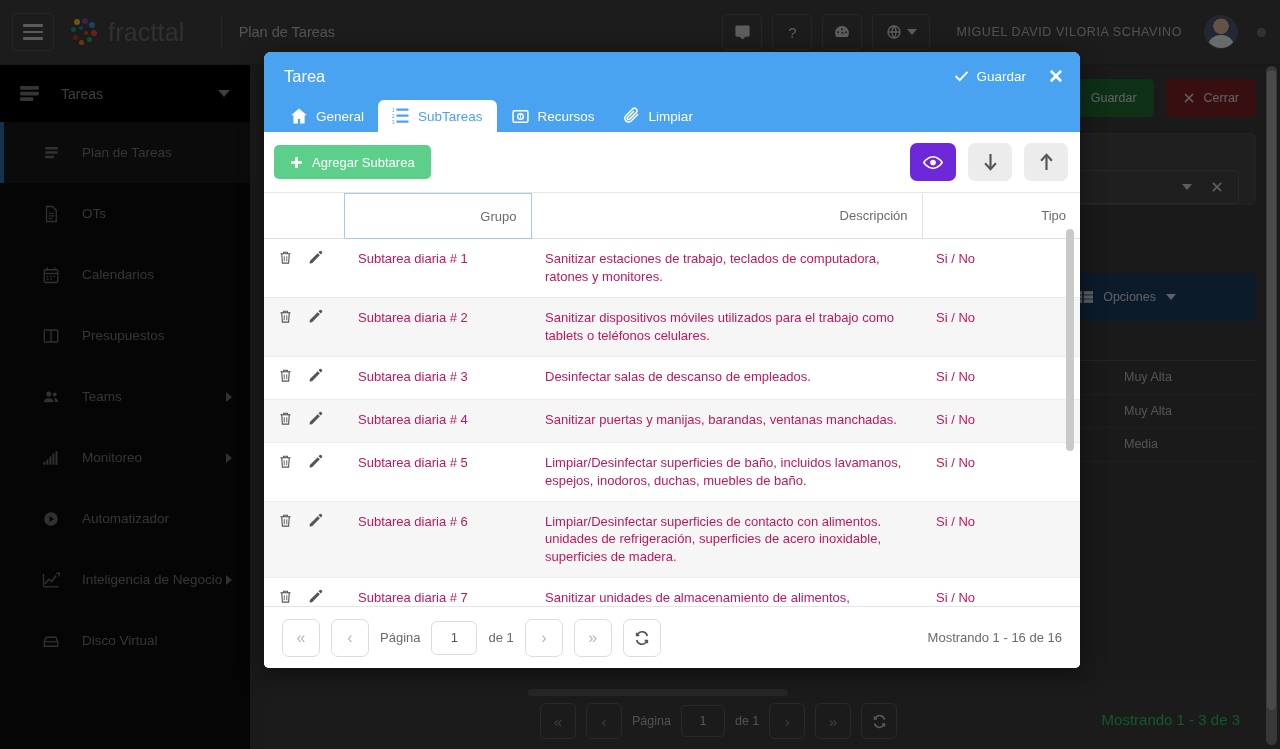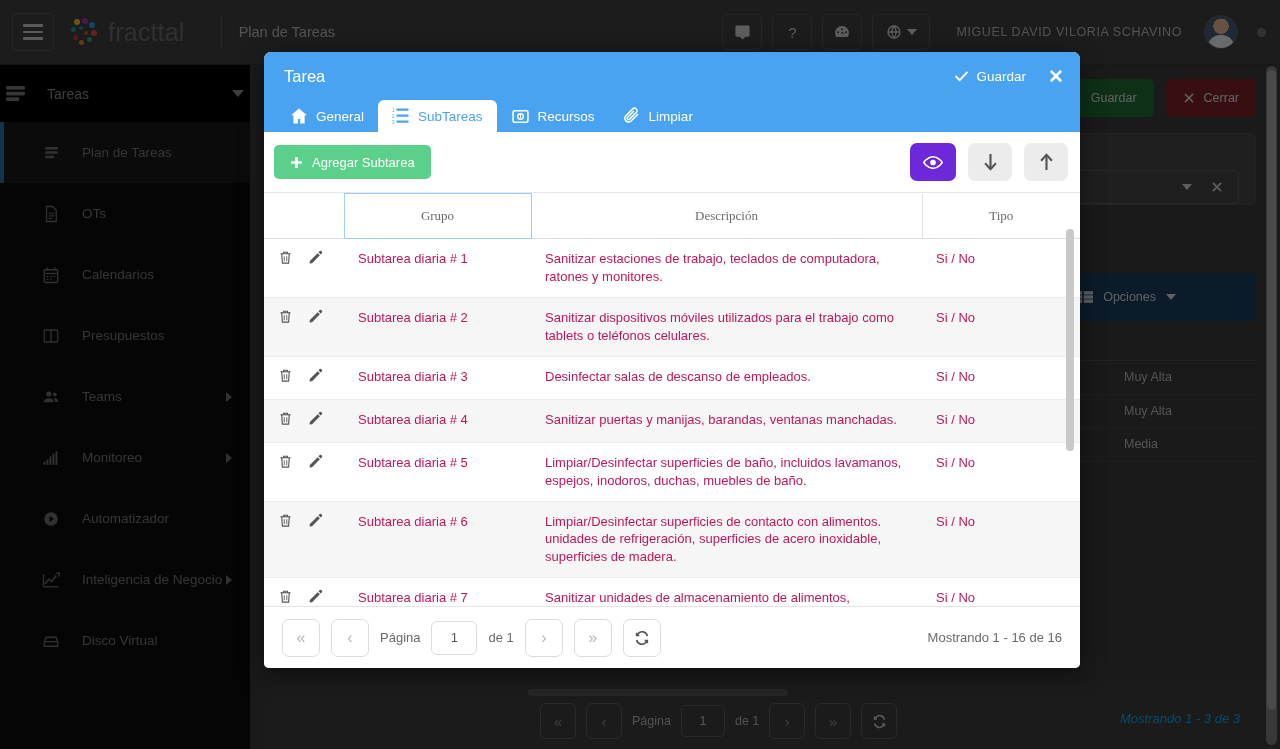--- a/index.html
+++ b/index.html
@@ -52,21 +52,21 @@
   }
   .avatar::after{content:"";position:absolute;left:50%;top:58%;transform:translateX(-50%);width:26px;height:20px;background:#e8eaee;border-radius:12px 12px 0 0;}
   .status-dot{ width:9px;height:9px;border-radius:50%;background:#6e6e6e;margin-left:9px;}
 
   
   .sidebar {
     position:absolute; top:65px; left:0; width:250px; bottom:0;
     background:#0d0d0d;
   }
   .side-head {
-    height:57px; display:flex; align-items:center; padding:0 6px; background:#000;
+    height:57px; display:flex; align-items:center; padding:0 20px; background:#000;
     position:relative;
   }
   .side-head .lbl { color:#8a8a8a; font-size:14px; margin-left:22px; }
   .side-head .chev { margin-left:auto; width:0;height:0;border-left:6px solid transparent;border-right:6px solid transparent;border-top:7px solid #8a8a8a; }
   .side-item {
     height:61px; display:flex; align-items:center; padding:0 18px 0 40px;
     color:#777; font-size:13.5px; position:relative; cursor:pointer;
   }
   .side-item.active { background:#1a1a1a; }
   .side-item.active::before{ content:""; position:absolute;left:0;top:0;bottom:0;width:4px;background:#2d6fa8;}
@@ -91,21 +91,21 @@
   .bg-tr .c1 { flex:1; }
   .bg-tr .c2 { width:150px; padding-left:18px; }
 
   
   .bg-footer { position:absolute; left:270px; right:0; bottom:0; height:68px; background:#3d3d3d; }
   .bg-hscroll { position:absolute; left:258px; top:8px; width:260px; height:7px; background:#555; border-radius:4px; }
   .pager { display:flex; align-items:center; gap:10px; }
   .pg-btn { width:36px;height:36px;border:1px solid #5c5c5c;border-radius:6px;display:flex;align-items:center;justify-content:center;color:#8c8c8c;font-size:15px;}
   .pg-lbl { font-size:12.5px;color:#b5b5b5;}
   .pg-input { width:44px;height:32px;border:1px solid #5c5c5c;border-radius:5px;background:transparent;color:#c3c3c3;text-align:center;font-size:12.5px;font-family:inherit;}
-  .showing { font-size:13px;color:#0ea5e9;font-style:italic;}
+  .showing { font-size:15px;color:#22c55e;}
 
   
   .page-scroll { position:absolute; right:3px; top:66px; bottom:4px; width:11px; background:#383838; border-radius:6px; z-index:60;}
   .page-scroll i { position:absolute; left:1px; right:1px; top:4px; height:640px; background:#4a4a4a; border-radius:6px; display:block;}
 
   
   .modal {
     position:absolute; left:264px; top:52px; width:816px; height:616px;
     background:#fff; border-radius:7px 7px 5px 5px; z-index:100;
     box-shadow:0 6px 26px rgba(0,0,0,.45);
@@ -133,22 +133,22 @@
   }
   .tb-right { margin-left:auto; display:flex; align-items:center; gap:12px; }
   .btn-eye { width:46px;height:38px;background:#6d28d9;border-radius:7px;display:flex;align-items:center;justify-content:center;cursor:pointer;}
   .btn-arw { width:44px;height:38px;background:#ececec;border-radius:7px;display:flex;align-items:center;justify-content:center;color:#555;cursor:pointer;}
 
   
   .m-tablewrap { flex:1; overflow:hidden; position:relative; border-top:1px solid #e6e6e6;}
   .m-scrollpane { position:absolute; inset:0; overflow:hidden; }
   table.subt { width:100%; border-collapse:collapse; table-layout:fixed; }
   table.subt th {
-    font-weight:normal; font-size:13px; color:#6b6b6b; text-align:center;
-    height:45px; padding:0 14px; border-bottom:1px solid #dedede; background:#fff;font-family:Liberation Serif, serif;
+    font-weight:normal; font-size:13px; color:#6b6b6b; text-align:right;
+    height:45px; padding:0 14px; border-bottom:1px solid #dedede; background:#fff;
   }
   table.subt th.icons { width:80px; border-right:none; }
   table.subt th.grupo { width:187px; border:1px solid #9ecbf0; }
   table.subt th.desc { width:391px; border-left:1px solid #e2e2e2; border-right:1px solid #e2e2e2;}
   table.subt th.tipo { width:auto; }
   table.subt td { font-size:13px; color:#be185d; padding:11px 14px; vertical-align:top; border-bottom:1px solid #ececec; line-height:1.38; }
   table.subt tr.alt td { background:#f6f6f6; }
   td.icons { white-space:nowrap; padding-left:17px; }
   td.icons span { color:#555; font-size:14px; cursor:pointer; display:inline-block; }
   td.icons span.trash { margin-right:15px; }

